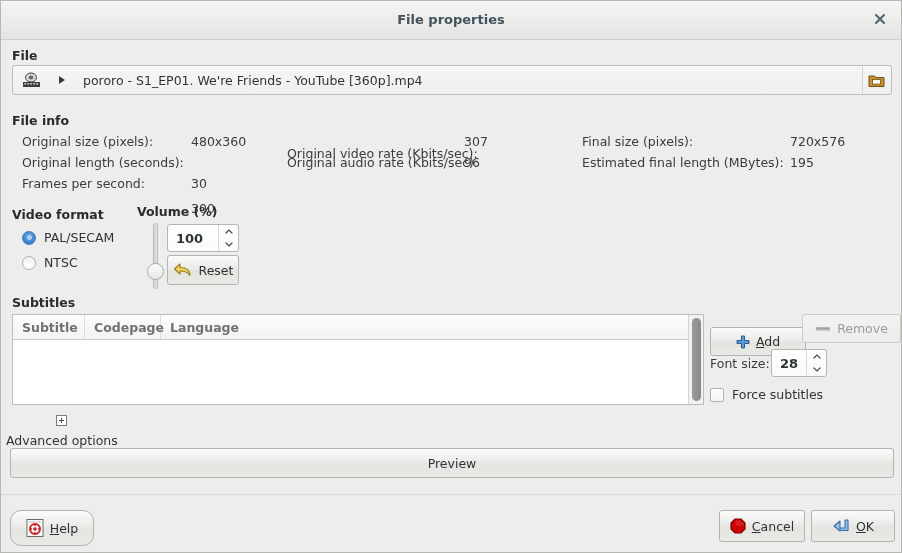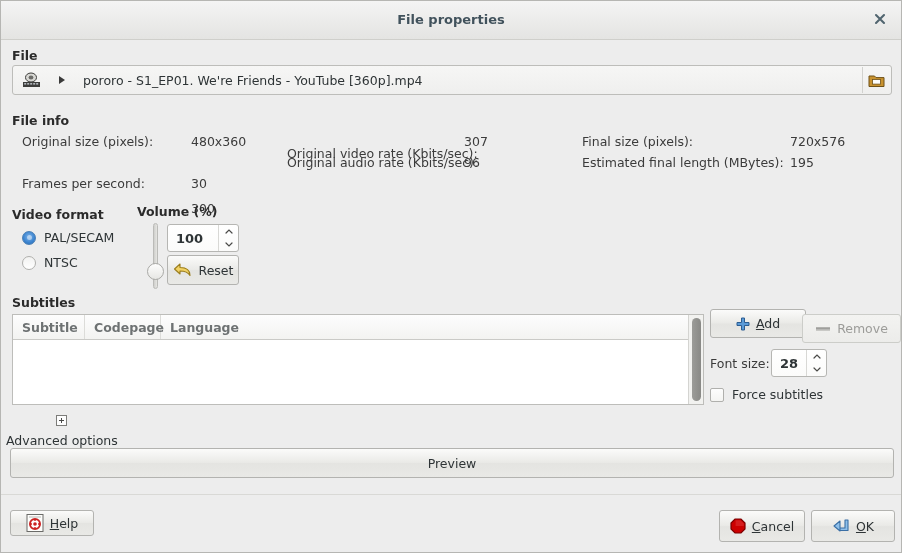--- a/index.html
+++ b/index.html
@@ -360,20 +360,21 @@
         <path d="M1 3 L6.5 3 L8 4.6 L16 4.6 L16 13.5 L1 13.5 Z" fill="#c8922f" stroke="#6e5118" stroke-width="1"></path>
         <rect x="4.5" y="6.5" width="8" height="4.6" fill="#fdfdfb" stroke="#6e5118" stroke-width="0.8"></rect>
       </svg>
     </div>
   </div>
 
   <div class="section-label" style="left:11px; top:112px;">File info</div>
 
   <div class="info-text" style="left:21px; top:133px;">Original size (pixels):</div>
   <div class="info-text" style="left:190px; top:133px;">480x360</div>
+  <div class="info-text" style="left:21px; top:154px;">Original length (seconds):</div>
   <div class="info-text" style="left:190px; top:168px;margin-top:32px;">300</div>
   <div class="info-text" style="left:21px; top:175px;">Frames per second:</div>
   <div class="info-text" style="left:190px; top:175px;">30</div>
 
   <div class="info-text" style="left:286px; top:133px;margin-top:12px;">Original video rate (Kbits/sec):</div>
   <div class="info-text" style="left:463px; top:133px;">307</div>
   <div class="info-text" style="left:286px; top:154px;">Original audio rate (Kbits/sec):</div>
   <div class="info-text" style="left:463px; top:154px;">96</div>
 
   <div class="info-text" style="left:581px; top:133px;">Final size (pixels):</div>
@@ -427,21 +428,21 @@
     <div class="sub-head">
       <div class="col" style="width:72px;">Subtitle</div>
       <div class="col" style="width:76px;">Codepage</div>
       <div class="col" style="width:528px; border-right:none;">Language</div>
     </div>
     <div class="sub-scroll">
       <div class="thumb"></div>
     </div>
   </div>
 
-  <div class="btn" style="left:709px; top:308px; width:96px; height:29px;">
+  <div class="btn" style="left:709px; top:326px; width:96px; height:29px;">
     <svg width="14" height="14" viewBox="0 0 14 14">
       <path d="M5.5 1 H8.5 V5.5 H13 V8.5 H8.5 V13 H5.5 V8.5 H1 V5.5 H5.5 Z" fill="#5b9bd8" stroke="#2c5d91" stroke-width="1" stroke-linejoin="round"></path>
     </svg>
     <span><u>A</u><span>dd</span></span>
   </div>
 
   <div class="btn disabled" style="left:801px; top:313px; width:99px; height:29px;">
     <svg width="16" height="10" viewBox="0 0 16 10">
       <rect x="1" y="3.5" width="14" height="3.2" fill="#b9b9b6"></rect>
       <rect x="1" y="3.5" width="14" height="1.1" fill="#8f8f8c"></rect>
@@ -475,21 +476,21 @@
     <span class="exp-box"></span>
     <span class="radio-label">Advanced options</span>
   </div>
 
   <div class="btn" style="left:9px; top:447px; width:884px; height:30px;">
     <span>Preview</span>
   </div>
 
   <div class="footer-sep"></div>
 
-  <div class="btn" style="left:9px; top:509px; width:84px; height:26px;">
+  <div class="btn" style="left:9px; top:509px; width:84px; height:36px;border-radius:11px;">
     <svg width="18" height="18" viewBox="0 0 18 18">
       <rect x="1" y="0.5" width="16" height="17" fill="#fdfdfb" stroke="#6b6b68" stroke-width="1"></rect>
       <line x1="3" y1="3" x2="15" y2="3" stroke="#b9b9b6" stroke-width="1"></line>
       <circle cx="9" cy="10" r="5" fill="#ffffff" stroke="#cc2222" stroke-width="2"></circle>
       <circle cx="9" cy="10" r="1.8" fill="#cc2222"></circle>
       <path d="M9 5 L9 7 M9 13 L9 15 M4 10 L6 10 M12 10 L14 10" stroke="#cc2222" stroke-width="1.4"></path>
     </svg>
     <span><u>H</u><span>elp</span></span>
   </div>
 

